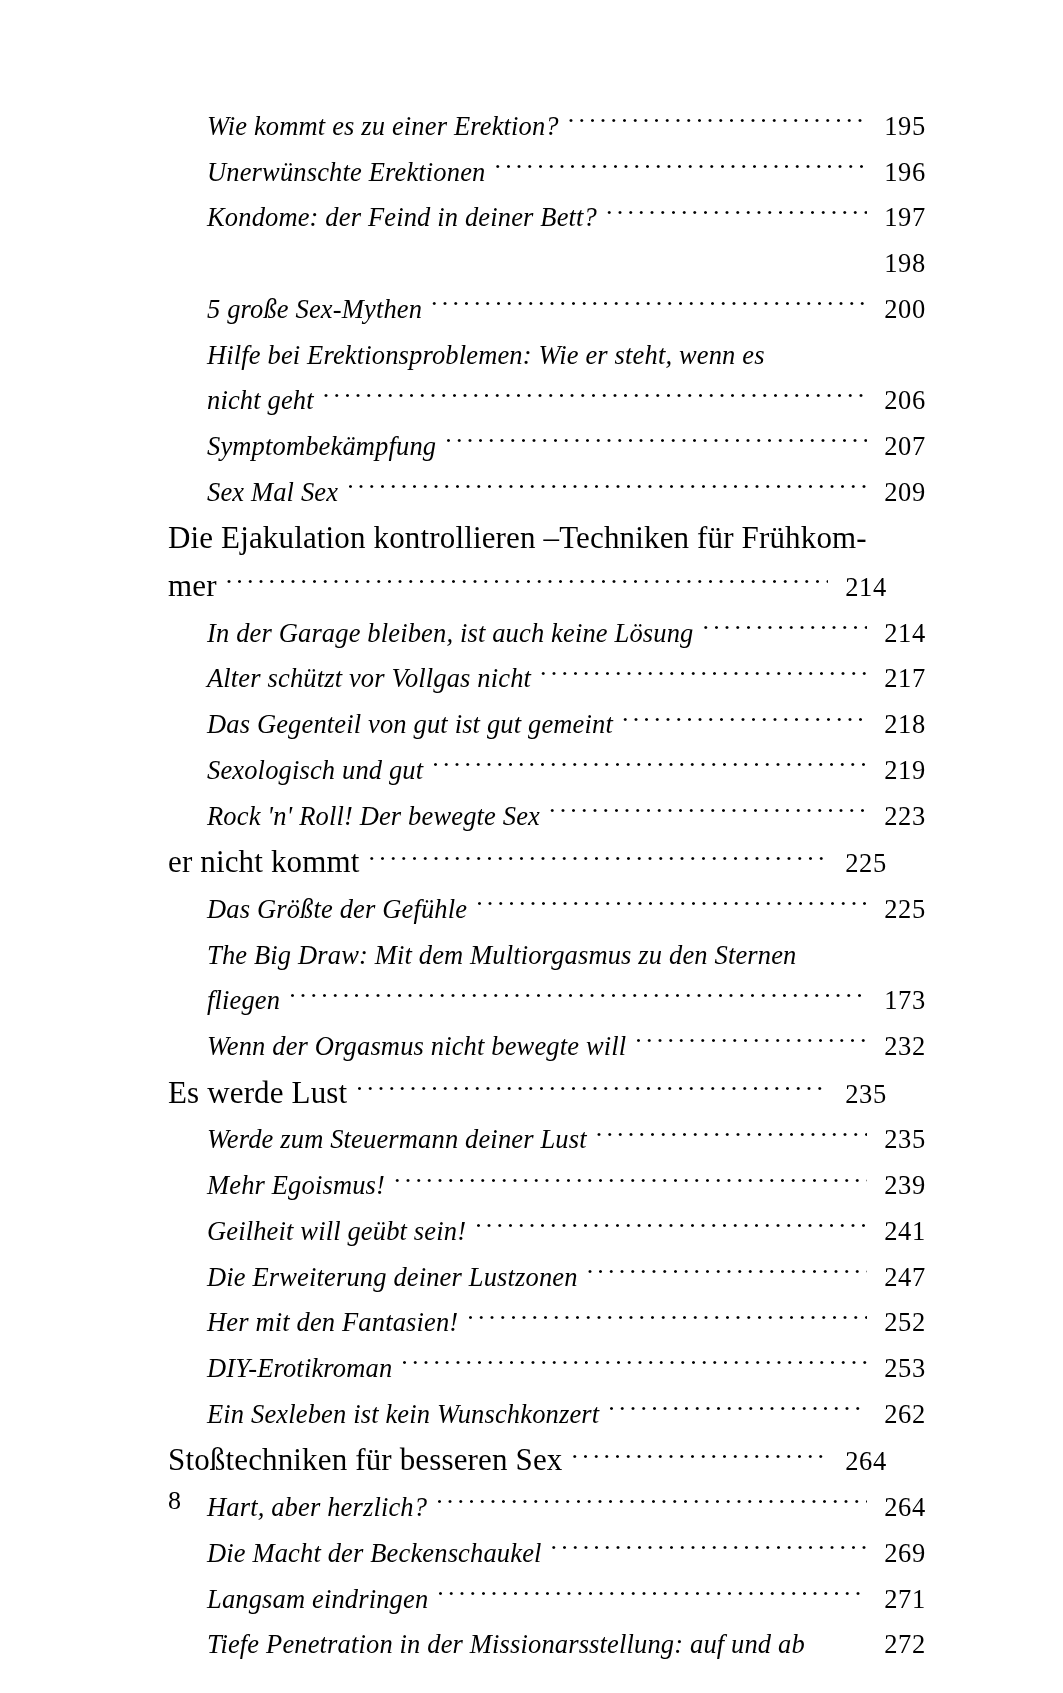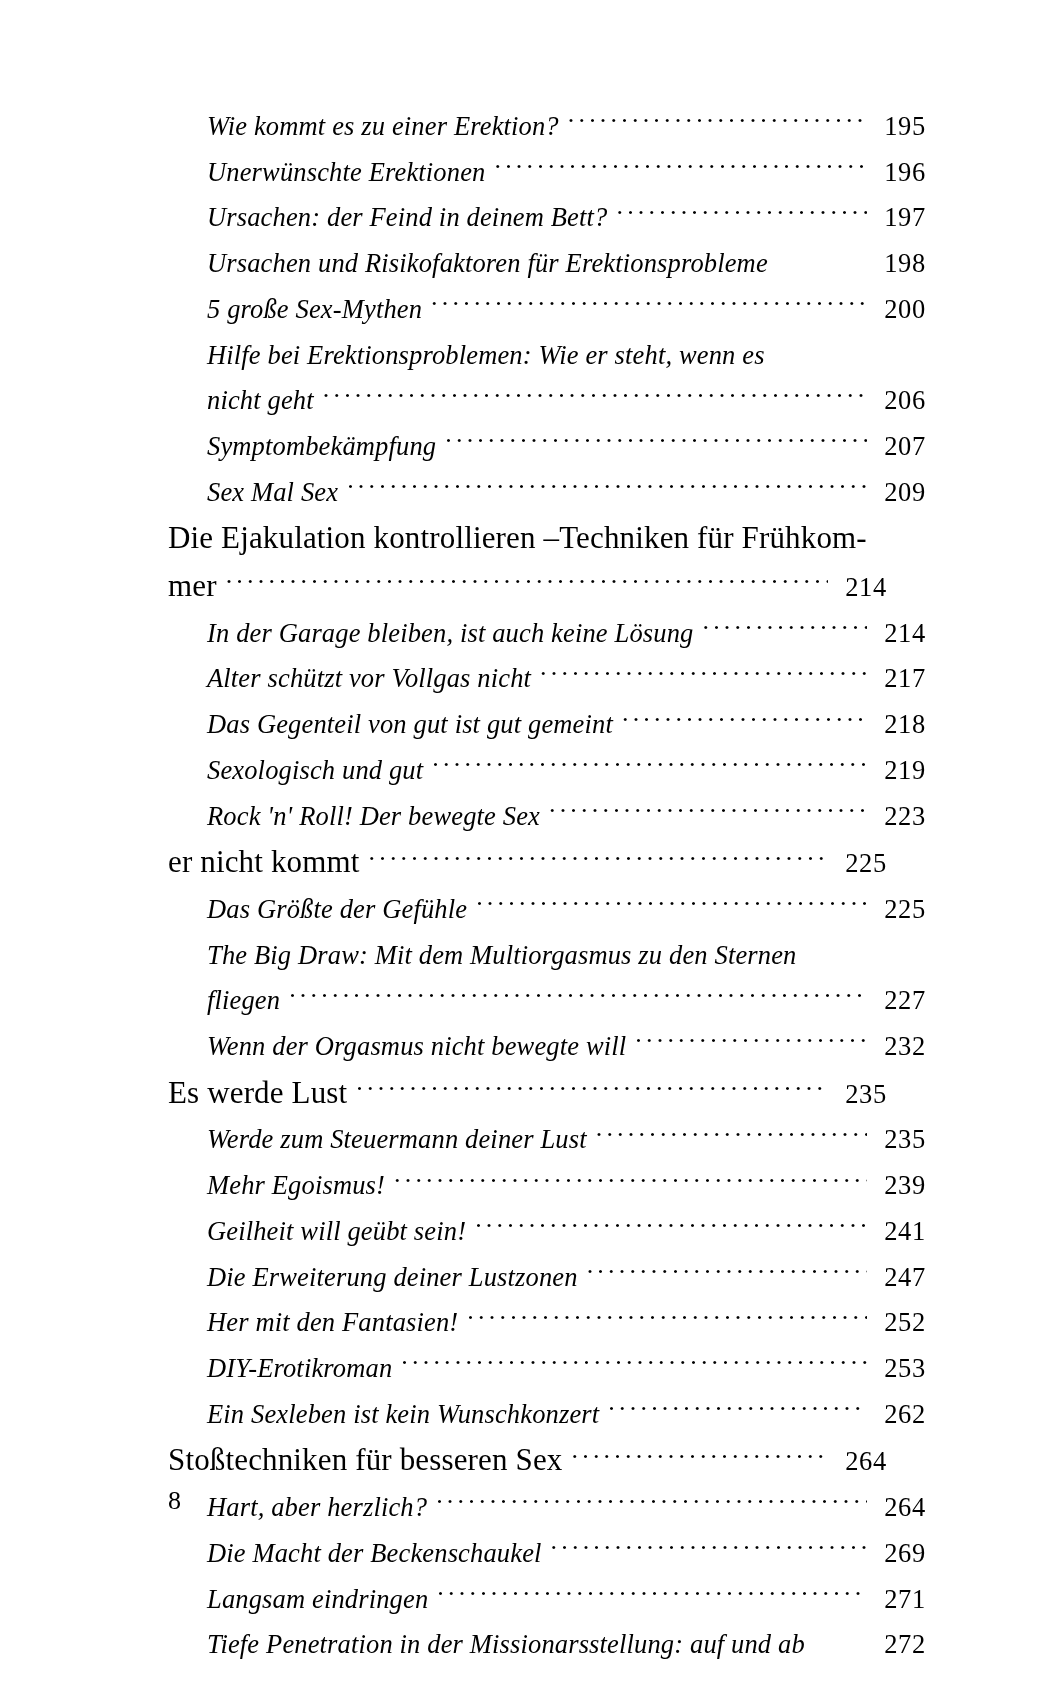--- a/index.html
+++ b/index.html
@@ -143,28 +143,27 @@
       </div>
       <div class="entry level-2">
         <div class="line">
           <span class="title">Unerwünschte Erektionen</span>
           <span class="leader"></span>
           <span class="pageno">196</span>
         </div>
       </div>
       <div class="entry level-2">
         <div class="line">
-          <span class="title">Ursachen: der Feind in deinem Bett?</span>
+          <span class="title">Kondome: der Feind in deiner Bett?</span>
           <span class="leader"></span>
           <span class="pageno">197</span>
         </div>
       </div>
       <div class="entry level-2">
         <div class="line">
-          <span class="title">Ursachen und Risikofaktoren für Erektionsprobleme</span>
           <span style="flex: 1 1 auto;"></span>
           <span class="pageno">198</span>
         </div>
       </div>
       <div class="entry level-2">
         <div class="line">
           <span class="title">5 große Sex-Mythen</span>
           <span class="leader"></span>
           <span class="pageno">200</span>
         </div>
@@ -255,21 +254,21 @@
         </div>
       </div>
       <div class="entry level-2">
         <div class="line wrap nopage">
           <span class="title stretch">The Big Draw: Mit dem Multiorgasmus zu den Sternen</span>
           <span class="pageno">227</span>
         </div>
         <div class="line">
           <span class="title">fliegen</span>
           <span class="leader"></span>
-          <span class="pageno">227</span>
+          <span class="pageno">173</span>
         </div>
       </div>
       <div class="entry level-2">
         <div class="line">
           <span class="title">Wenn der Orgasmus nicht bewegte will</span>
           <span class="leader"></span>
           <span class="pageno">232</span>
         </div>
       </div>
       <div class="entry level-1">

